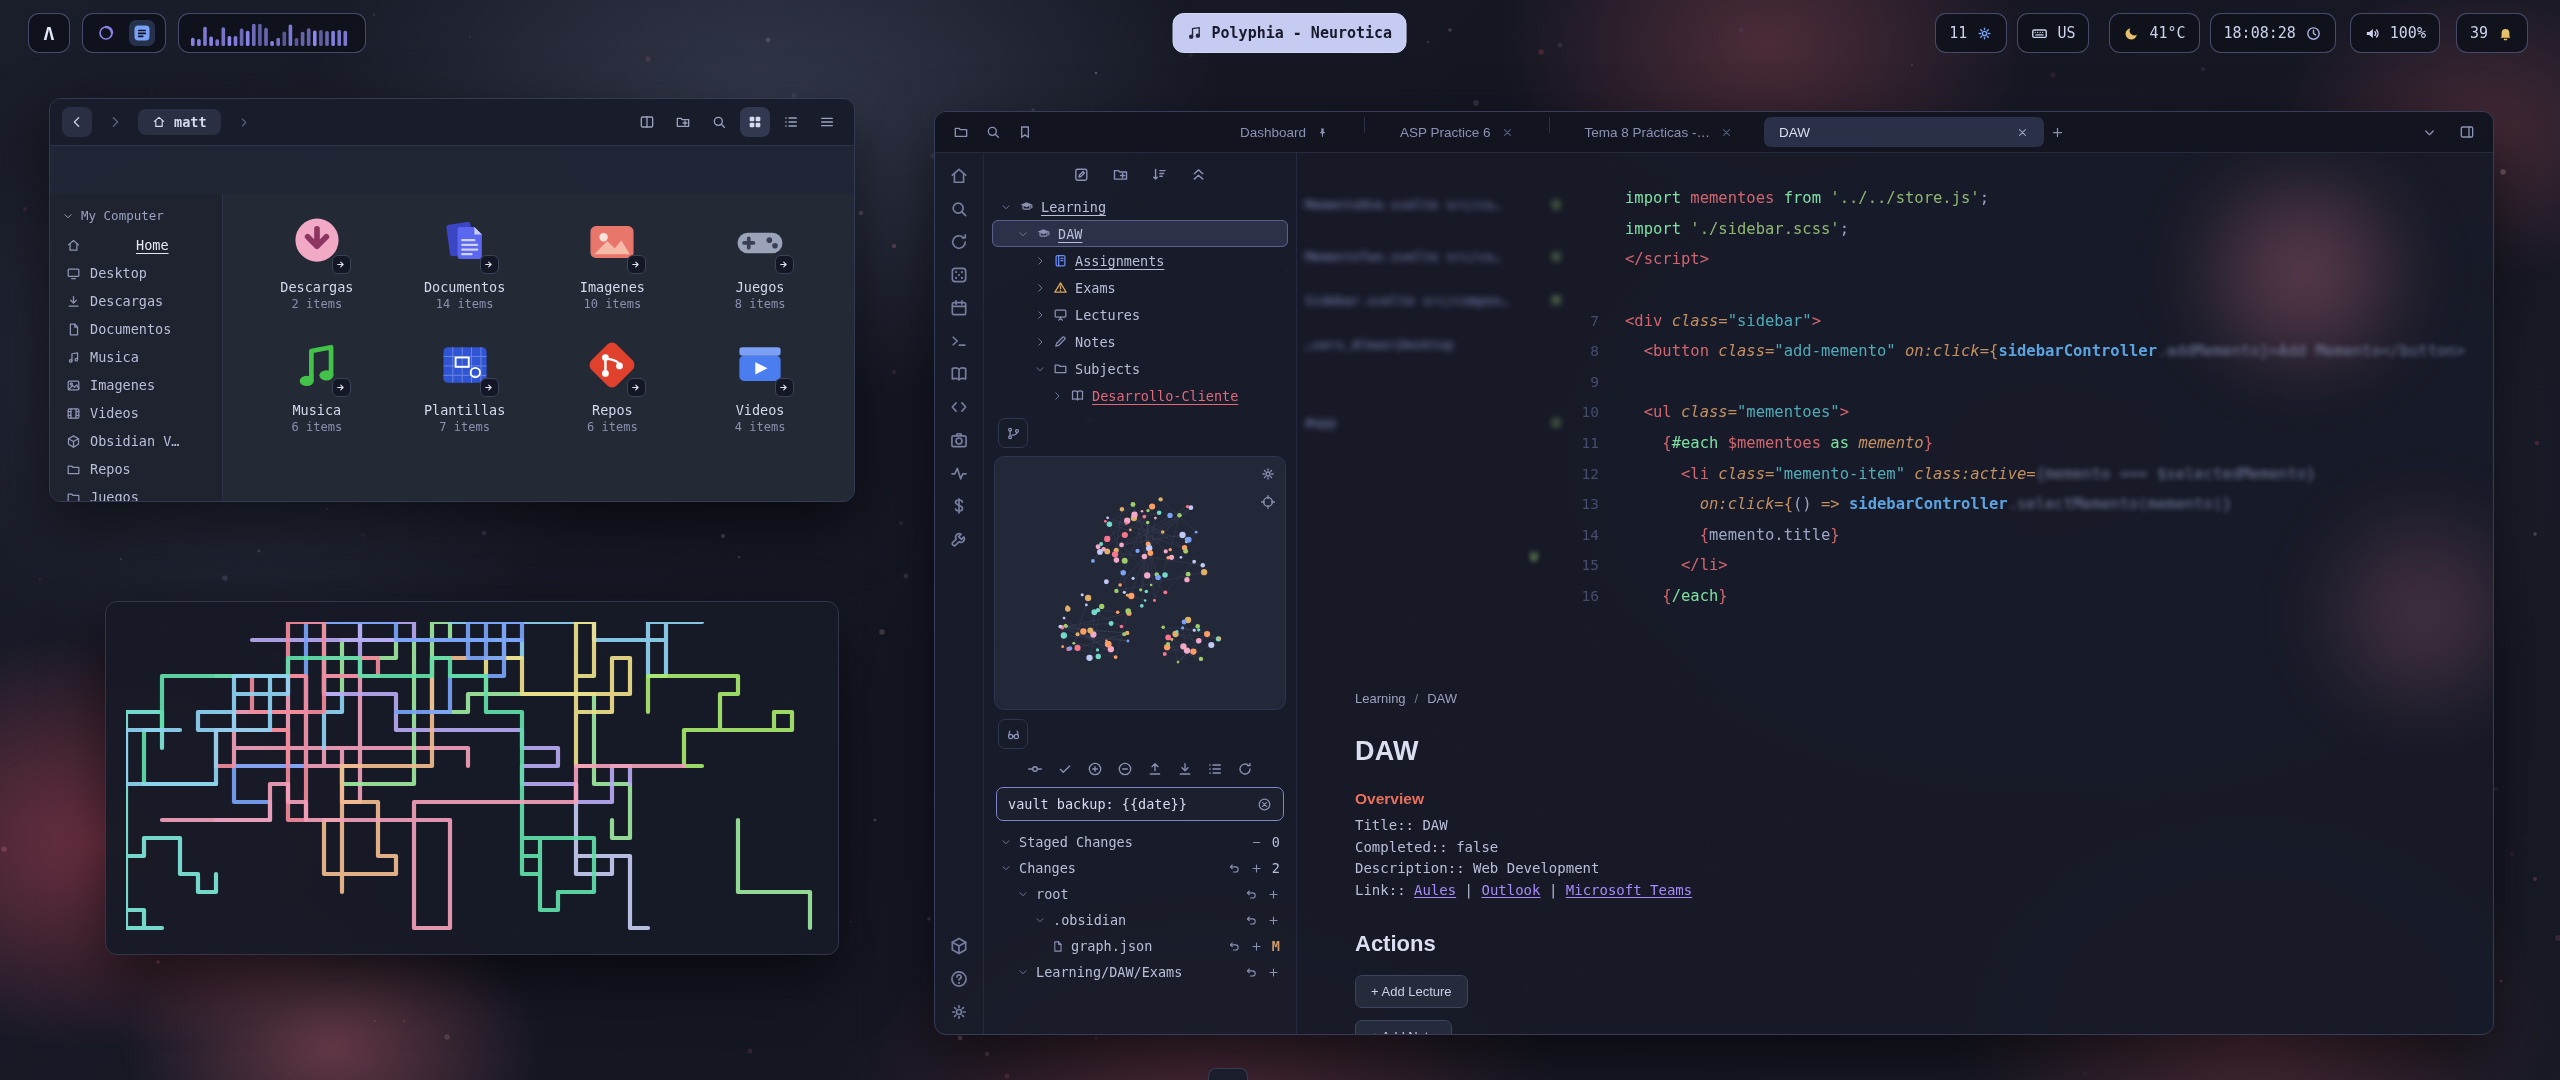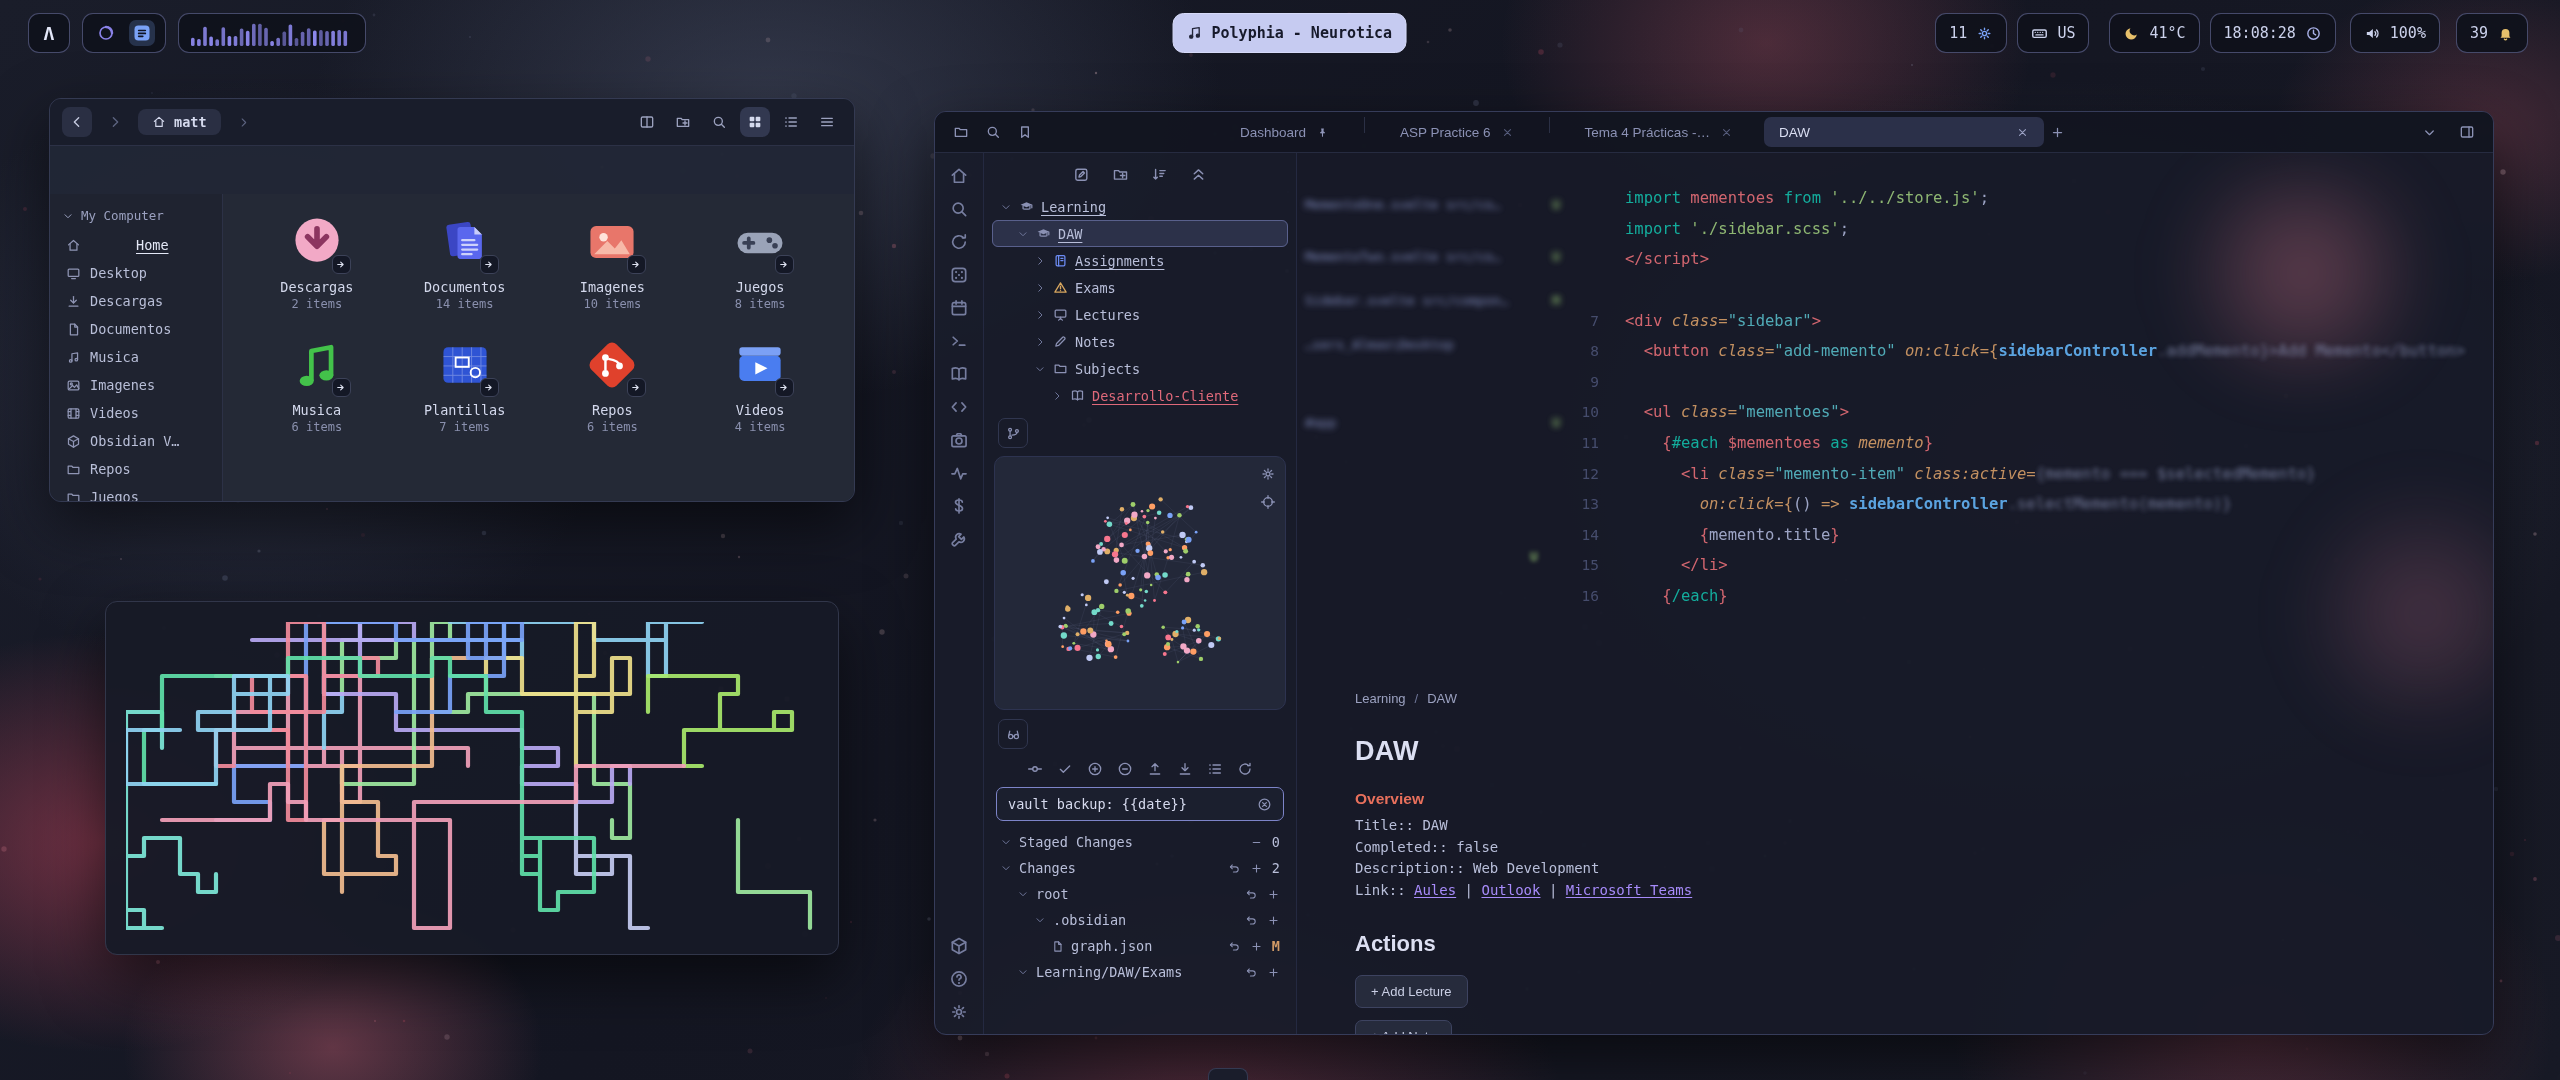--- a/index.html
+++ b/index.html
@@ -135,21 +135,21 @@
   .soft-blob{position:absolute;border-radius:50%;filter:blur(28px);pointer-events:none;}
   #bg-files{position:absolute;left:8px;top:34px;width:255px;font:13px var(--mono);color:#93a0d8;
     filter:blur(3px);opacity:.85;}
   .bgf{position:absolute;left:0;width:100%;display:flex;}
   .bgf .st{margin-left:auto;color:#8fbf6f;font-weight:bold;}
   #bg-stray{position:absolute;left:233px;top:396px;color:#8fbf6f;font:bold 13px var(--mono);
     filter:blur(2px);opacity:.85;}
   #code-area{position:absolute;left:250px;top:30px;right:0;font:15.5px var(--mono);opacity:.93;}
   .c-line{display:flex;height:30.6px;align-items:center;white-space:pre;}
   .c-num{width:52px;text-align:right;padding-right:26px;color:#4a5173;flex:none;font-size:14.5px;}
-  .tk-k{color:#14b8a6}.tk-t{color:#e06c75}.tk-a{color:#d19a66;font-style:italic}
+  .tk-k{color:#86efac}.tk-t{color:#e06c75}.tk-a{color:#d19a66;font-style:italic}
   .tk-s{color:#56b6c2}.tk-sg{color:#98c379}.tk-v{color:#e06c75}
   .tk-f{color:#61afef;font-weight:bold}.tk-o{color:#d19a66}.tk-p{color:#a8b0d2}
   .tk-b{filter:blur(2.6px);opacity:.75;color:#97a0c8}
   #note-area{position:absolute;left:58px;top:538px;right:80px;}
   #note-crumb{display:flex;gap:9px;font:13px var(--sans);color:#9ba1c0;align-items:center;}
   #note-crumb .sep{color:#6f7698;}
   #note-title{margin:30px 0 0;font:bold 27px var(--sans);color:#dcdff2;letter-spacing:.3px;}
   #note-overview{margin-top:23px;font:bold 15.5px var(--sans);color:#e8705c;}
   #note-props{margin-top:7px;font:14px var(--mono);color:#b9bfda;line-height:21.5px;}
   #note-props a{color:#a78bfa;text-decoration:underline;text-underline-offset:2px;}
@@ -936,21 +936,21 @@
           <div class="ob-tab">
             <span>ASP Practice 6</span>
             <span class="ic i13" style="color: rgb(86, 92, 124);">
               <svg viewBox="0 0 24 24" fill="none" stroke="currentColor" stroke-width="2" stroke-linecap="round" stroke-linejoin="round" width="100%" height="100%">
                 <path d="M6.5 6.5 l11 11 M17.5 6.5 l-11 11"></path>
               </svg>
             </span>
           </div>
           <div class="tab-sep"></div>
           <div class="ob-tab">
-            <span>Tema 4 Prácticas -…</span>
+            <span>Tema 8 Prácticas -…</span>
             <span class="ic i13" style="color: rgb(86, 92, 124);">
               <svg viewBox="0 0 24 24" fill="none" stroke="currentColor" stroke-width="2" stroke-linecap="round" stroke-linejoin="round" width="100%" height="100%">
                 <path d="M6.5 6.5 l11 11 M17.5 6.5 l-11 11"></path>
               </svg>
             </span>
           </div>
           <div class="ob-tab active">
             <span>DAW</span>
             <span class="ic i13" style="color: rgb(155, 161, 196);">
               <svg viewBox="0 0 24 24" fill="none" stroke="currentColor" stroke-width="2" stroke-linecap="round" stroke-linejoin="round" width="100%" height="100%">

